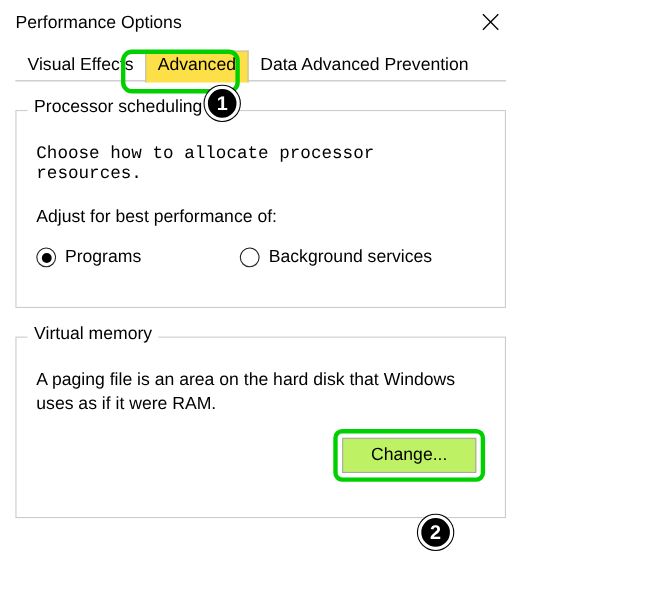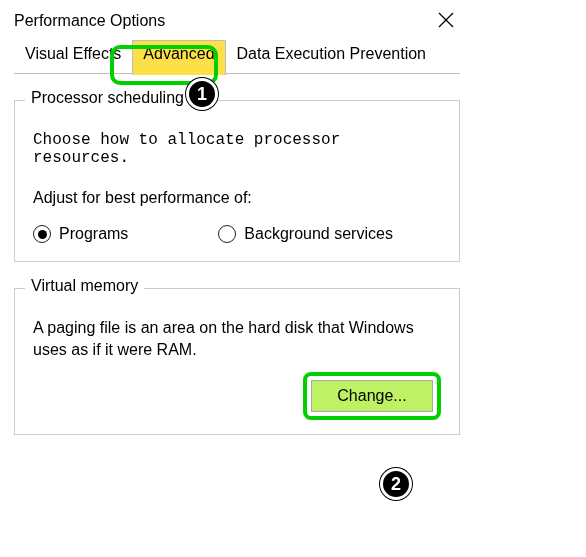--- a/index.html
+++ b/index.html
@@ -30,20 +30,21 @@
   }
   .close-x {
     font-size: 18px;
     width: 28px;
     text-align: center;
     line-height: 1;
     cursor: default;
   }
   .tabs {
     display: flex;
+    align-items: flex-end;
     padding: 0 14px;
     height: 34px;
     position: relative;
   }
   .tabs-baseline {
     position: absolute;
     left: 14px;
     right: 14px;
     bottom: 0;
     border-bottom: 1px solid #bdbdbd;
@@ -73,21 +74,21 @@
     height: 40px;
     z-index: 3;
     pointer-events: none;
   }
   .content {
     padding: 12px 14px 0 14px;
   }
   .group {
     border: 1px solid #cccccc;
     position: relative;
-    padding: 22px 18px 14px 18px;
+    padding: 22px 18px 32px 18px;
     margin-top: 14px;
   }
   .group-title {
     position: absolute;
     top: -12px;
     left: 10px;
     background: #fff;
     padding: 0 6px;
     font-size: 16px;
   }
@@ -190,21 +191,21 @@
         <line x1="1" y1="1" x2="15" y2="15" stroke="#000" stroke-width="1.2"></line>
         <line x1="15" y1="1" x2="1" y2="15" stroke="#000" stroke-width="1.2"></line>
       </svg>
     </div>
   </div>
 
   <div class="tabs">
     <div class="tabs-baseline"></div>
     <div class="tab">Visual Effects</div>
     <div class="tab active">Advanced</div>
-    <div class="tab">Data Execution Prevention</div>
+    <div class="tab">Data Advanced Prevention</div>
   </div>
 
   <div class="highlight-tab"></div>
   <div class="callout callout-1">1</div>
 
   <div class="content">
 
     <div class="group">
       <div class="group-title">Processor scheduling</div>
       <p>Choose how to allocate processor resources.</p>

